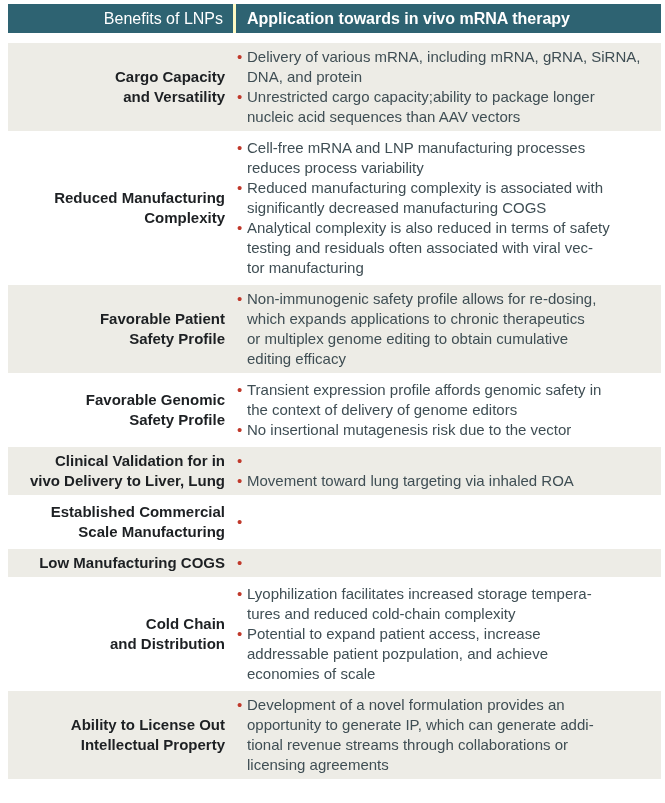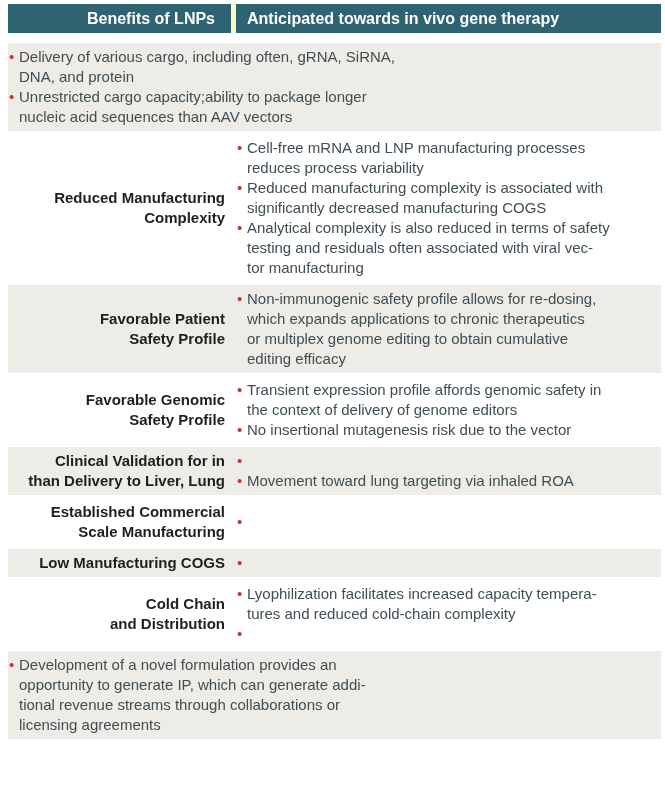--- a/index.html
+++ b/index.html
@@ -25,28 +25,28 @@
   }
   .thead {
     display: flex;
     height: 29px;
     background: var(--header-bg);
     margin-bottom: 10px;
   }
   .th-left {
     width: 228px;
     flex: 0 0 228px;
-    border-right: 5px solid #fef9c3;
+    border-right: 3px solid #fef9c3;
     color: #ffffff;
-    font-weight: bold;
+    font-weight: normal;
     font-size: 16px;
     display: flex;
     align-items: center;
     justify-content: flex-end;
-    padding-right: 16px;
+    padding-right: 10px;
   }
   .th-right {
     flex: 1;
     color: #ffffff;
     font-weight: bold;
     font-size: 16px;
     display: flex;
     align-items: center;
     padding-left: 11px;
   }
@@ -96,29 +96,31 @@
     line-height: 20px;
   }
   .btext { white-space: pre; }
 </style>
 </head>
 <body>
 
 <div class="tbl">
   <div class="thead">
     <div class="th-left">Benefits of LNPs</div>
-    <div class="th-right">Anticipated towards in vivo gene therapy</div>
+    <div class="th-right">Application towards in vivo mRNA therapy</div>
   </div>
   <div id="rows">
       <div class="row odd">
-        <div class="cell-apps">
-          <ul class="bullets">
-            <li class="bullet">
-              <span class="dot">•</span>
-              <span class="btext">Delivery of various cargo, including often, gRNA, SiRNA,
+        <div class="cell-label">Cargo Capacity
+and Versatility</div>
+        <div class="cell-apps">
+          <ul class="bullets">
+            <li class="bullet">
+              <span class="dot">•</span>
+              <span class="btext">Delivery of various mRNA, including mRNA, gRNA, SiRNA,
 DNA, and protein</span>
             </li>
             <li class="bullet">
               <span class="dot">•</span>
               <span class="btext">Unrestricted cargo capacity;ability to package longer
 nucleic acid sequences than AAV vectors</span>
             </li>
           </ul>
         </div>
       </div>
@@ -173,21 +175,21 @@
             </li>
             <li class="bullet">
               <span class="dot">•</span>
               <span class="btext">No insertional mutagenesis risk due to the vector</span>
             </li>
           </ul>
         </div>
       </div>
       <div class="row odd">
         <div class="cell-label">Clinical Validation for in
-than Delivery to Liver, Lung</div>
+vivo Delivery to Liver, Lung</div>
         <div class="cell-apps">
           <ul class="bullets">
             <li class="bullet">
               <span class="dot">•</span>
             </li>
             <li class="bullet">
               <span class="dot">•</span>
               <span class="btext">Movement toward lung targeting via inhaled ROA</span>
             </li>
           </ul>
@@ -214,30 +216,35 @@
           </ul>
         </div>
       </div>
       <div class="row even">
         <div class="cell-label">Cold Chain
 and Distribution</div>
         <div class="cell-apps">
           <ul class="bullets">
             <li class="bullet">
               <span class="dot">•</span>
-              <span class="btext">Lyophilization facilitates increased capacity tempera-
+              <span class="btext">Lyophilization facilitates increased storage tempera-
 tures and reduced cold-chain complexity</span>
             </li>
             <li class="bullet">
               <span class="dot">•</span>
-            </li>
-          </ul>
-        </div>
-      </div>
-      <div class="row odd">
+              <span class="btext">Potential to expand patient access, increase
+addressable patient pozpulation, and achieve
+economies of scale</span>
+            </li>
+          </ul>
+        </div>
+      </div>
+      <div class="row odd">
+        <div class="cell-label">Ability to License Out
+Intellectual Property</div>
         <div class="cell-apps">
           <ul class="bullets">
             <li class="bullet">
               <span class="dot">•</span>
               <span class="btext">Development of a novel formulation provides an
 opportunity to generate IP, which can generate addi-
 tional revenue streams through collaborations or
 licensing agreements</span>
             </li>
           </ul>

